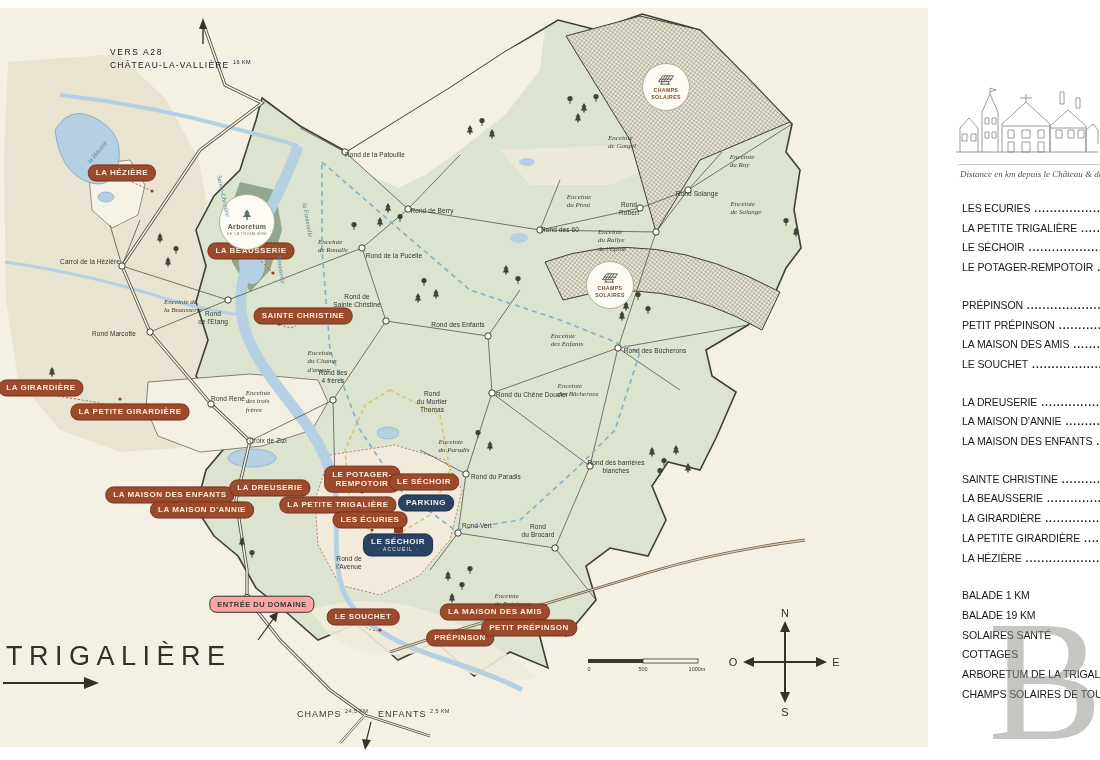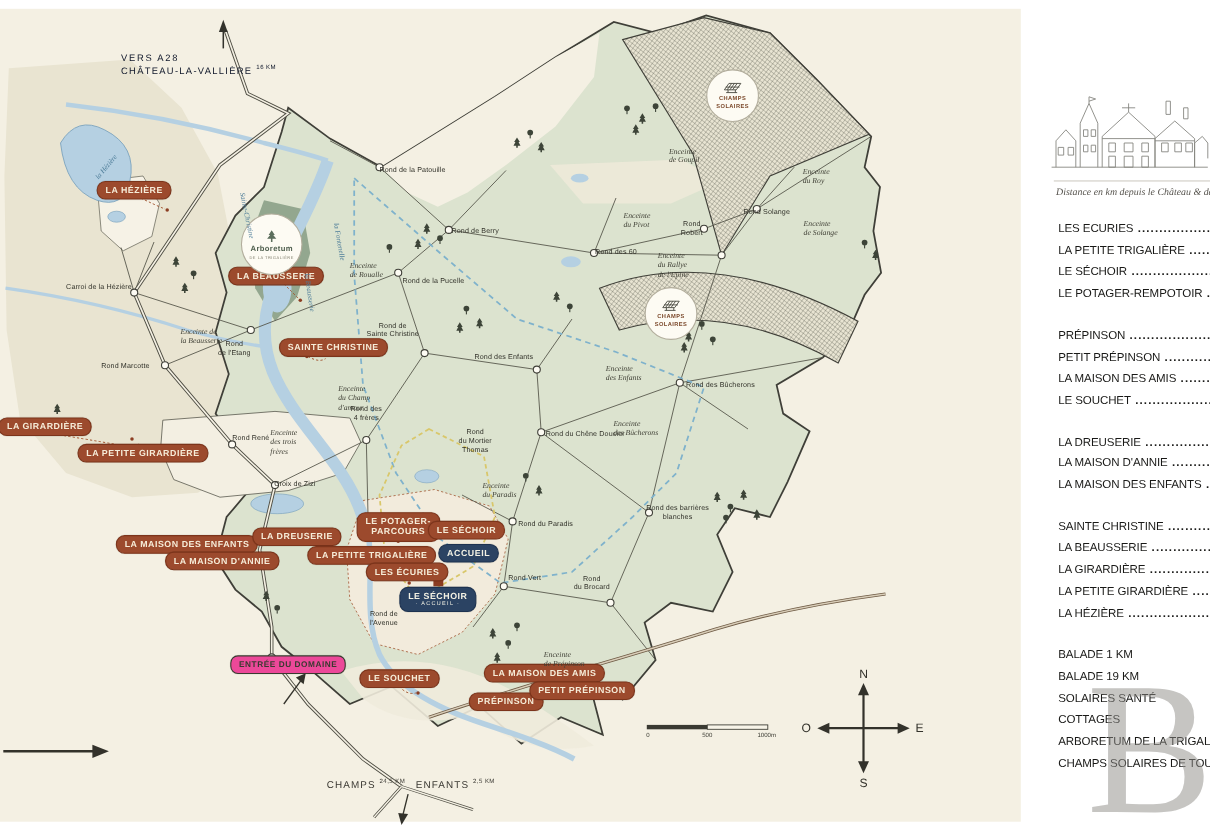--- a/index.html
+++ b/index.html
@@ -14,21 +14,21 @@
           color:#33332b;white-space:pre-line;text-align:center;letter-spacing:.1px;}
   .alabel{position:absolute;transform:translate(-50%,-50%);font-family:"Liberation Serif",serif;
           font-style:italic;font-size:7px;line-height:1.2;color:#3f3f35;white-space:pre-line;text-align:left;margin-top:12px;}
   .rlabel{position:absolute;transform-origin:center;font-family:"Liberation Serif",serif;
           font-style:italic;font-size:6.5px;color:#4e7d99;white-space:nowrap;}
   .badge{position:absolute;transform:translate(-50%,-50%);border-radius:8px;padding:2.5px 7px 3px;
          font-size:8px;font-weight:bold;letter-spacing:.5px;line-height:1.2;white-space:pre;
          text-align:center;box-shadow:0 0 0 .5px rgba(0,0,0,.08);}
   .badge.red{background:#9c4a2d;color:#f6ecd8;border:1px solid #7c341b;}
   .badge.navy{background:#2b4363;color:#f2f1e4;border:1px solid #1d3250;}
-  .badge.white{background:#ec4899;color:#3a3a30;border:1.3px solid #3a3a30;border-radius:7px;font-size:7.5px;}
+  .badge.white{background:#fca5a5;color:#3a3a30;border:1.3px solid #3a3a30;border-radius:7px;font-size:7.5px;}
   .badge-sub{font-size:5px;letter-spacing:1.2px;font-weight:normal;}
   .circle-badge{position:absolute;transform:translate(-50%,-50%);background:#fdfbf3;border:1px solid #b3ae9d;
                 border-radius:50%;display:flex;flex-direction:column;align-items:center;justify-content:center;
                 text-align:center;}
   .circle-badge .cb-label{font-size:5.2px;font-weight:bold;letter-spacing:.4px;color:#7c4a2c;white-space:pre-line;line-height:1.25;}
   .circle-badge.arbo .cb-label{font-size:7px;color:#50604f;letter-spacing:.3px;}
   .circle-badge .cb-sub{font-size:3.6px;letter-spacing:.5px;color:#83806f;margin-top:1px;}
   .cb-icon{line-height:0;margin-bottom:1px;}
 
   .route-top{position:absolute;left:110px;top:47px;width:190px;text-align:left;color:#0f172a;}
@@ -258,20 +258,21 @@
         <rect x="643" y="659" width="55" height="4" fill="#f7f4e8" stroke="#3a3a32" stroke-width=".8"></rect>
       </g>
     </svg>
 
     <div class="route-top">
       <div class="l1">VERS A28</div>
       <div class="l2"><span>CHÂTEAU-LA-VALLIÈRE</span>
         <sup class="km">16 KM</sup></div>
     </div>
 
+    <div class="big-title">TRIGALIÈRE</div>
 
     <div class="route-bottom" style="left:297px;">
       <span>CHAMPS</span>
       <sup class="km">24,5 KM</sup>
     </div>
     <div class="route-bottom" style="left:378px;">
       <span>ENFANTS</span>
       <sup class="km">2,5 KM</sup>
     </div>
 
@@ -288,24 +289,24 @@
         <div class="badge red" style="left: 122px; top: 173px;"><div>LA HÉZIÈRE</div></div>
         <div class="badge red" style="left: 251px; top: 251px;"><div>LA BEAUSSERIE</div></div>
         <div class="badge red" style="left: 303px; top: 316px;"><div>SAINTE CHRISTINE</div></div>
         <div class="badge red" style="left: 41px; top: 388px;"><div>LA GIRARDIÈRE</div></div>
         <div class="badge red" style="left: 130px; top: 412px;"><div>LA PETITE GIRARDIÈRE</div></div>
         <div class="badge red" style="left: 170px; top: 495px;"><div>LA MAISON DES ENFANTS</div></div>
         <div class="badge red" style="left: 270px; top: 488px;"><div>LA DREUSERIE</div></div>
         <div class="badge red" style="left: 202px; top: 510px;"><div>LA MAISON D'ANNIE</div></div>
         <div class="badge red" style="left: 338px; top: 505px;"><div>LA PETITE TRIGALIÈRE</div></div>
         <div class="badge red" style="left: 362px; top: 479px;"><div>LE POTAGER-
-PARCOURS</div></div>
+REMPOTOIR</div></div>
         <div class="badge red" style="left: 424px; top: 482px;"><div>LE SÉCHOIR</div></div>
         <div class="badge red" style="left: 370px; top: 520px;"><div>LES ÉCURIES</div></div>
-        <div class="badge navy" style="left: 426px; top: 503px;"><div>ACCUEIL</div></div>
+        <div class="badge navy" style="left: 426px; top: 503px;"><div>PARKING</div></div>
         <div class="badge navy" style="left: 398px; top: 545px;"><div>LE SÉCHOIR</div><div class="badge-sub">· ACCUEIL ·</div></div>
         <div class="badge white" style="left: 262px; top: 604px;"><div>ENTRÉE DU DOMAINE</div></div>
         <div class="badge red" style="left: 363px; top: 617px;"><div>LE SOUCHET</div></div>
         <div class="badge red" style="left: 495px; top: 612px;"><div>LA MAISON DES AMIS</div></div>
         <div class="badge red" style="left: 460px; top: 638px;"><div>PRÉPINSON</div></div>
         <div class="badge red" style="left: 529px; top: 628px;"><div>PETIT PRÉPINSON</div></div>
         <div class="circle-badge arbo" style="left: 247px; top: 222px; height: 54px; width: 54px;">
           <span class="cb-icon"><svg width="14" height="14" viewBox="0 0 20 20">
               <path d="M10 2 L14 8 H12 L16 13 H11 V17 H9 V13 H4 L8 8 H6 Z" fill="#5c6e5c"></path>
             </svg></span>

